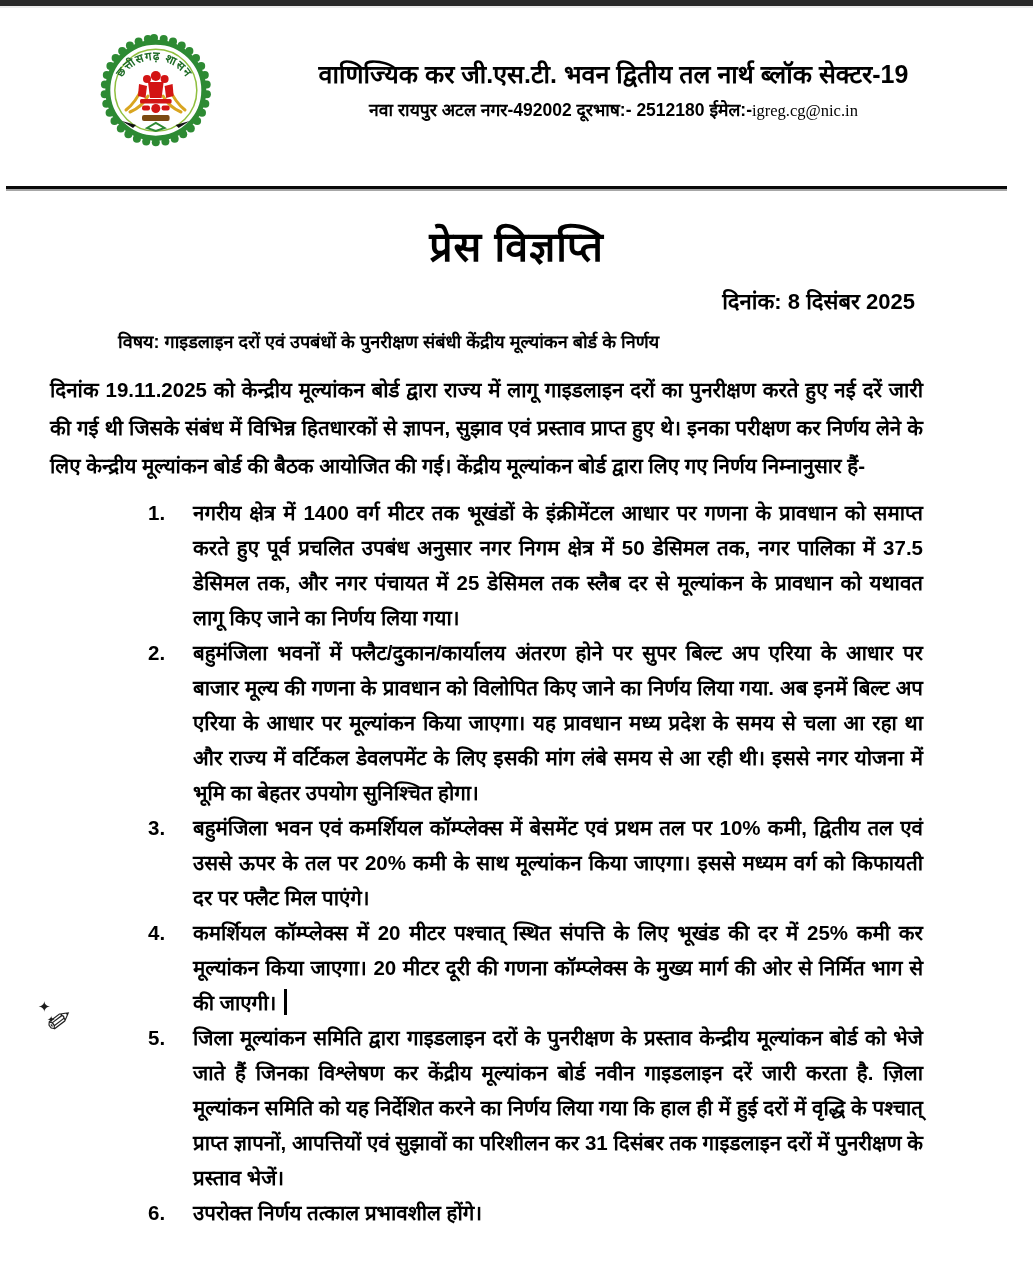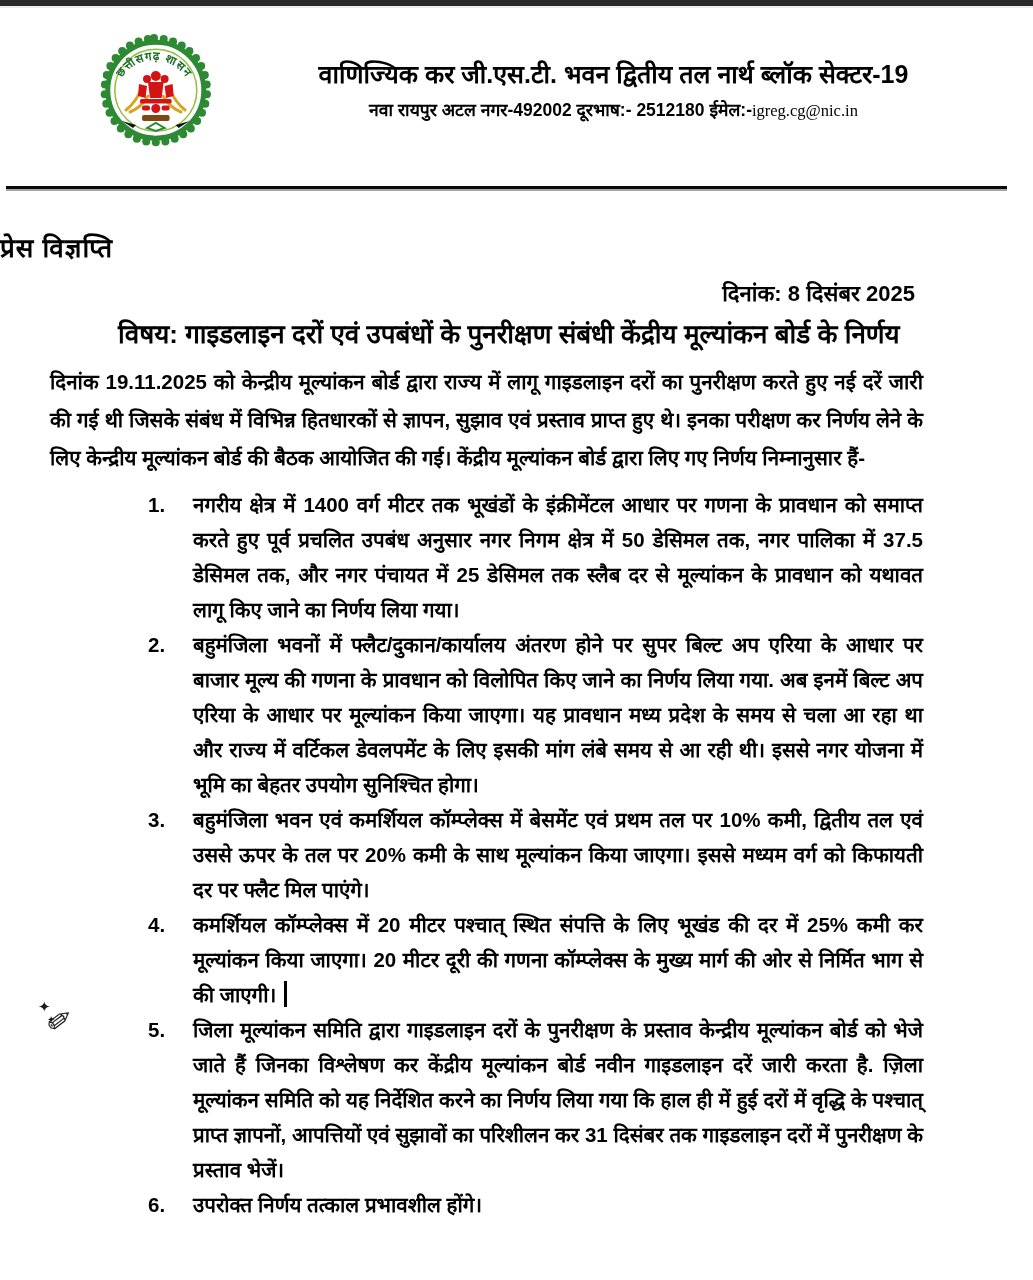--- a/index.html
+++ b/index.html
@@ -44,33 +44,33 @@
     font-family: "Liberation Serif", serif;
     font-weight: 400; font-size: 16.5px;
   }
   .divider {
     height: 0;
     border-top: 3px solid #0a0a0a;
     box-shadow: 0 2px 0 rgba(60,60,60,.45);
     margin: 30px 26px 0 6px;
   }
   .doc-title {
-    text-align: left;
-    font-size: 26px; font-weight: 700;
-    margin-top: 40px;
+    text-align: center;
+    font-size: 41px; font-weight: 700;
+    margin-top: 28px;
     letter-spacing: 1px;
   }
   .doc-date {
     text-align: right;
     margin: 12px 118px 0 8px;
     font-size: 22px; font-weight: 700;
   }
   .doc-subject {
     margin: 12px 108px 0 118px;
-    font-size: 26px; font-weight: 700;
+    font-size: 18px; font-weight: 700;
     line-height: 30px;
   }
   .intro {
     margin: 14px 110px 0 50px;
     font-size: 20.5px; font-weight: 700;
     line-height: 38px;
     text-align: justify;
     text-indent: 0;
   }
   .decisions {

